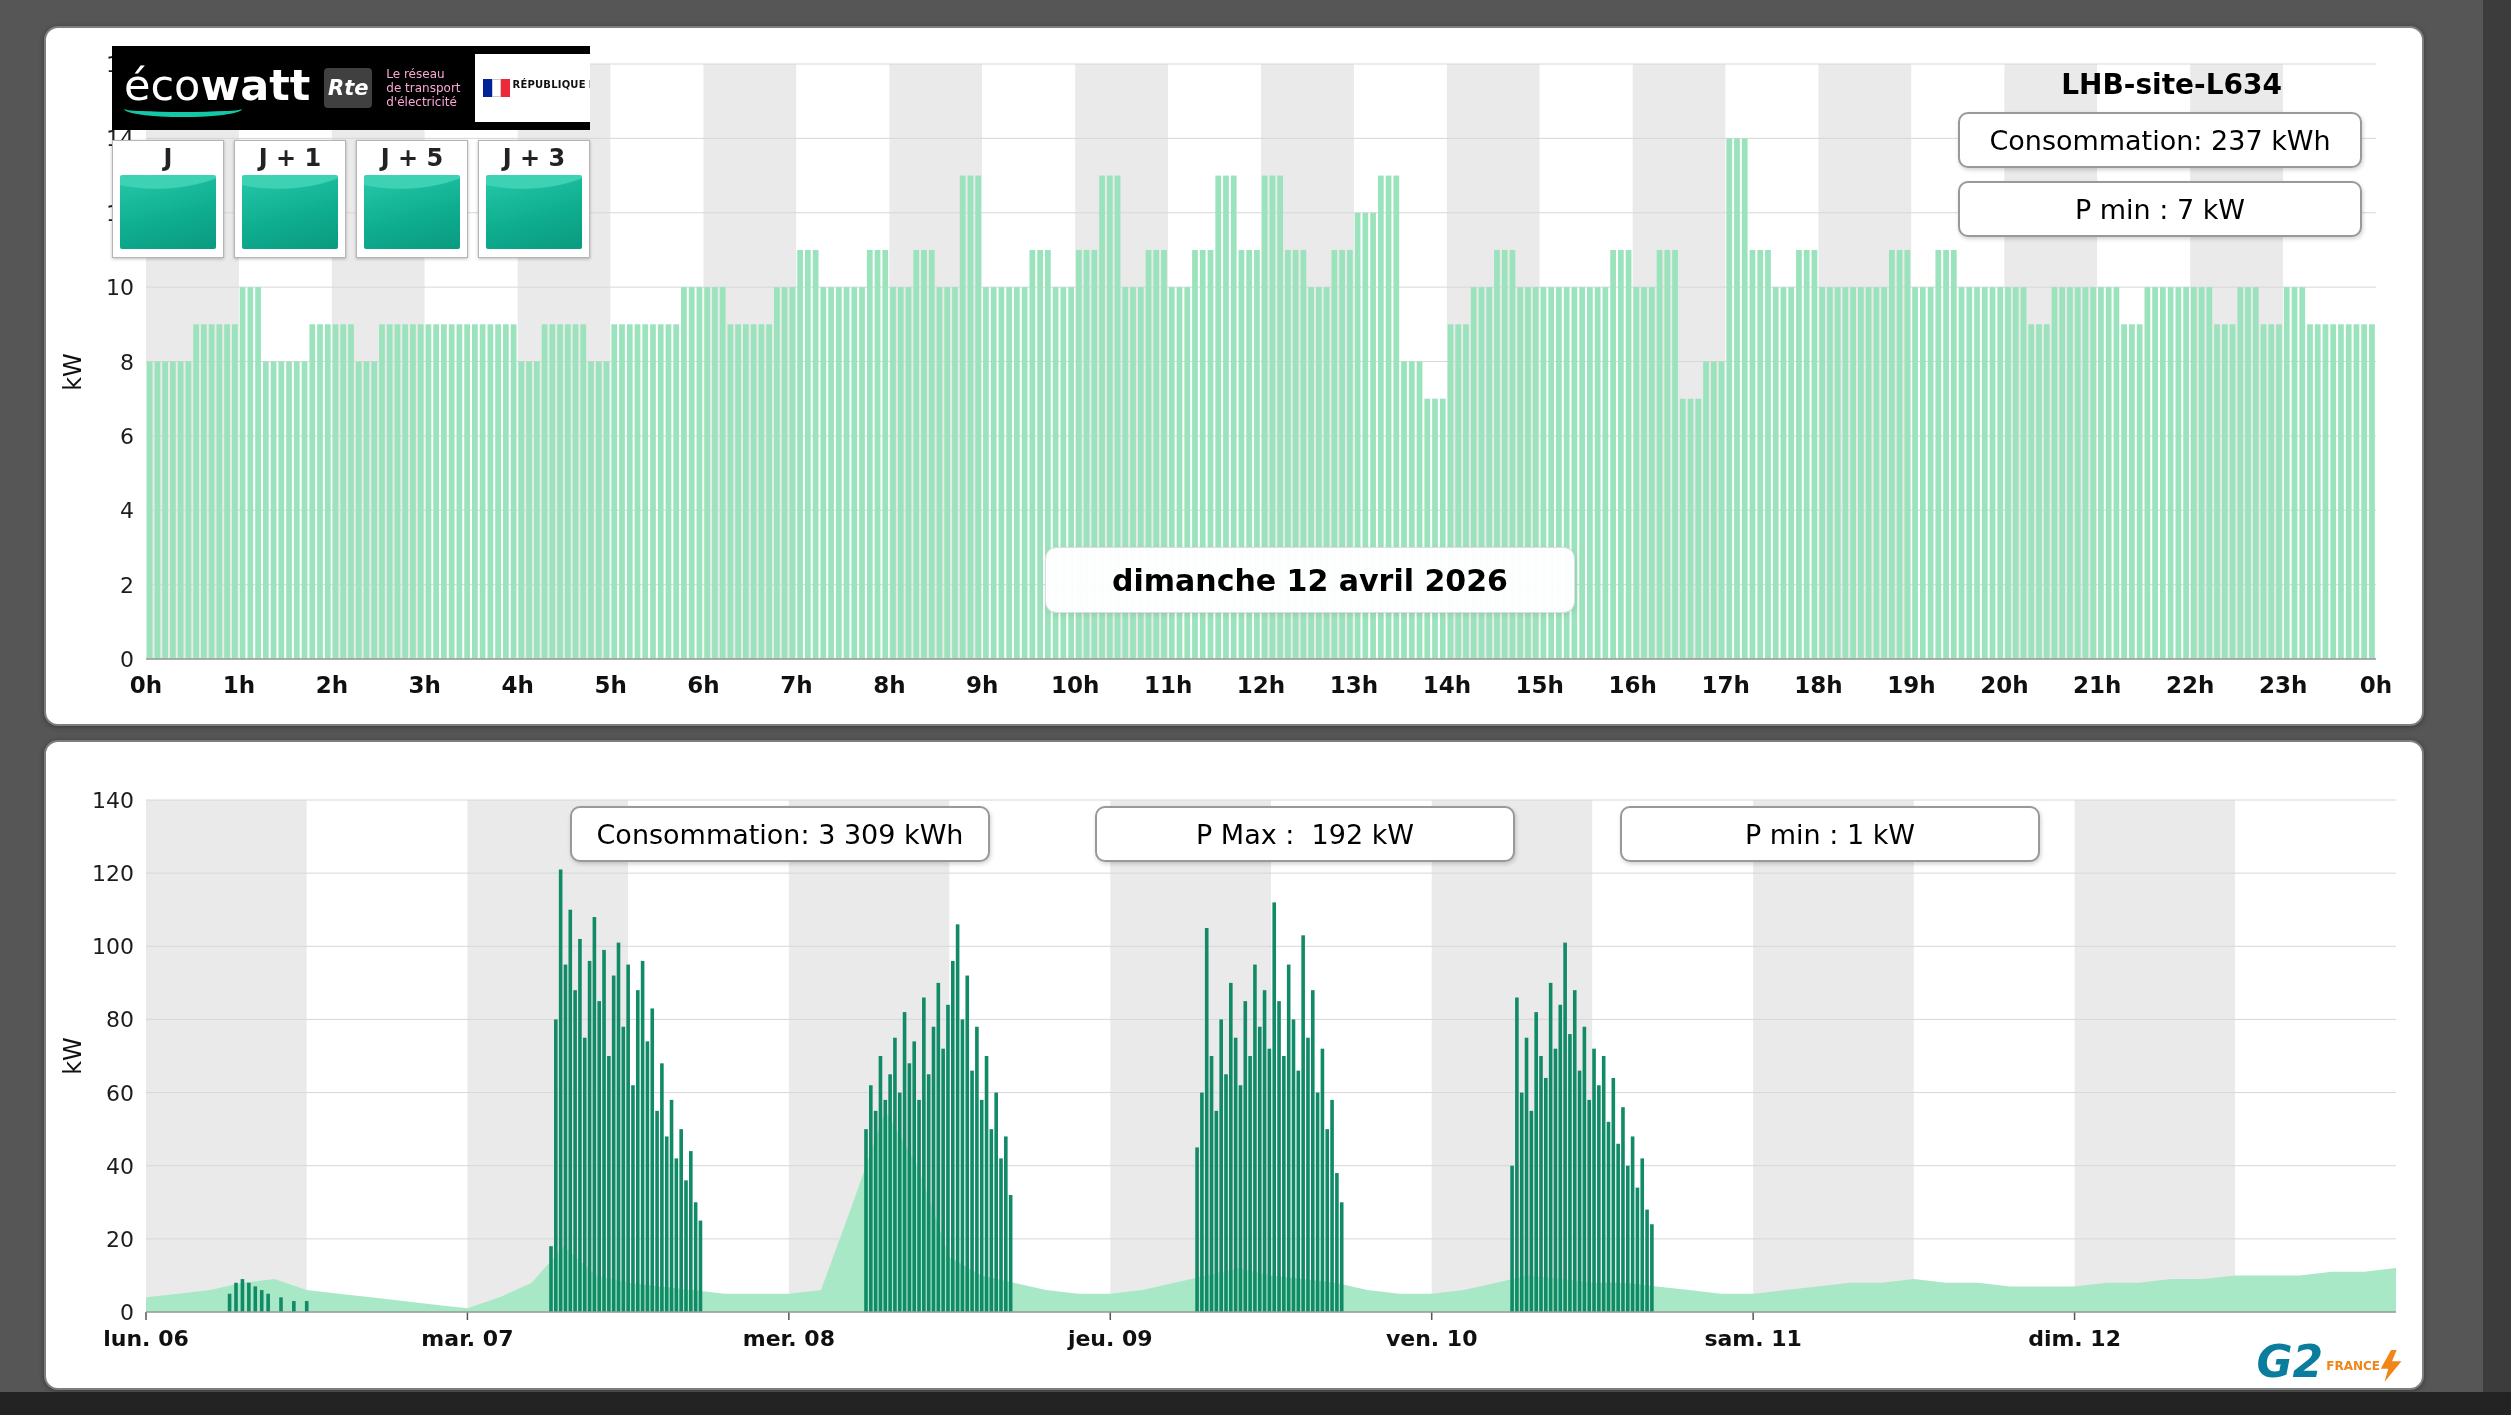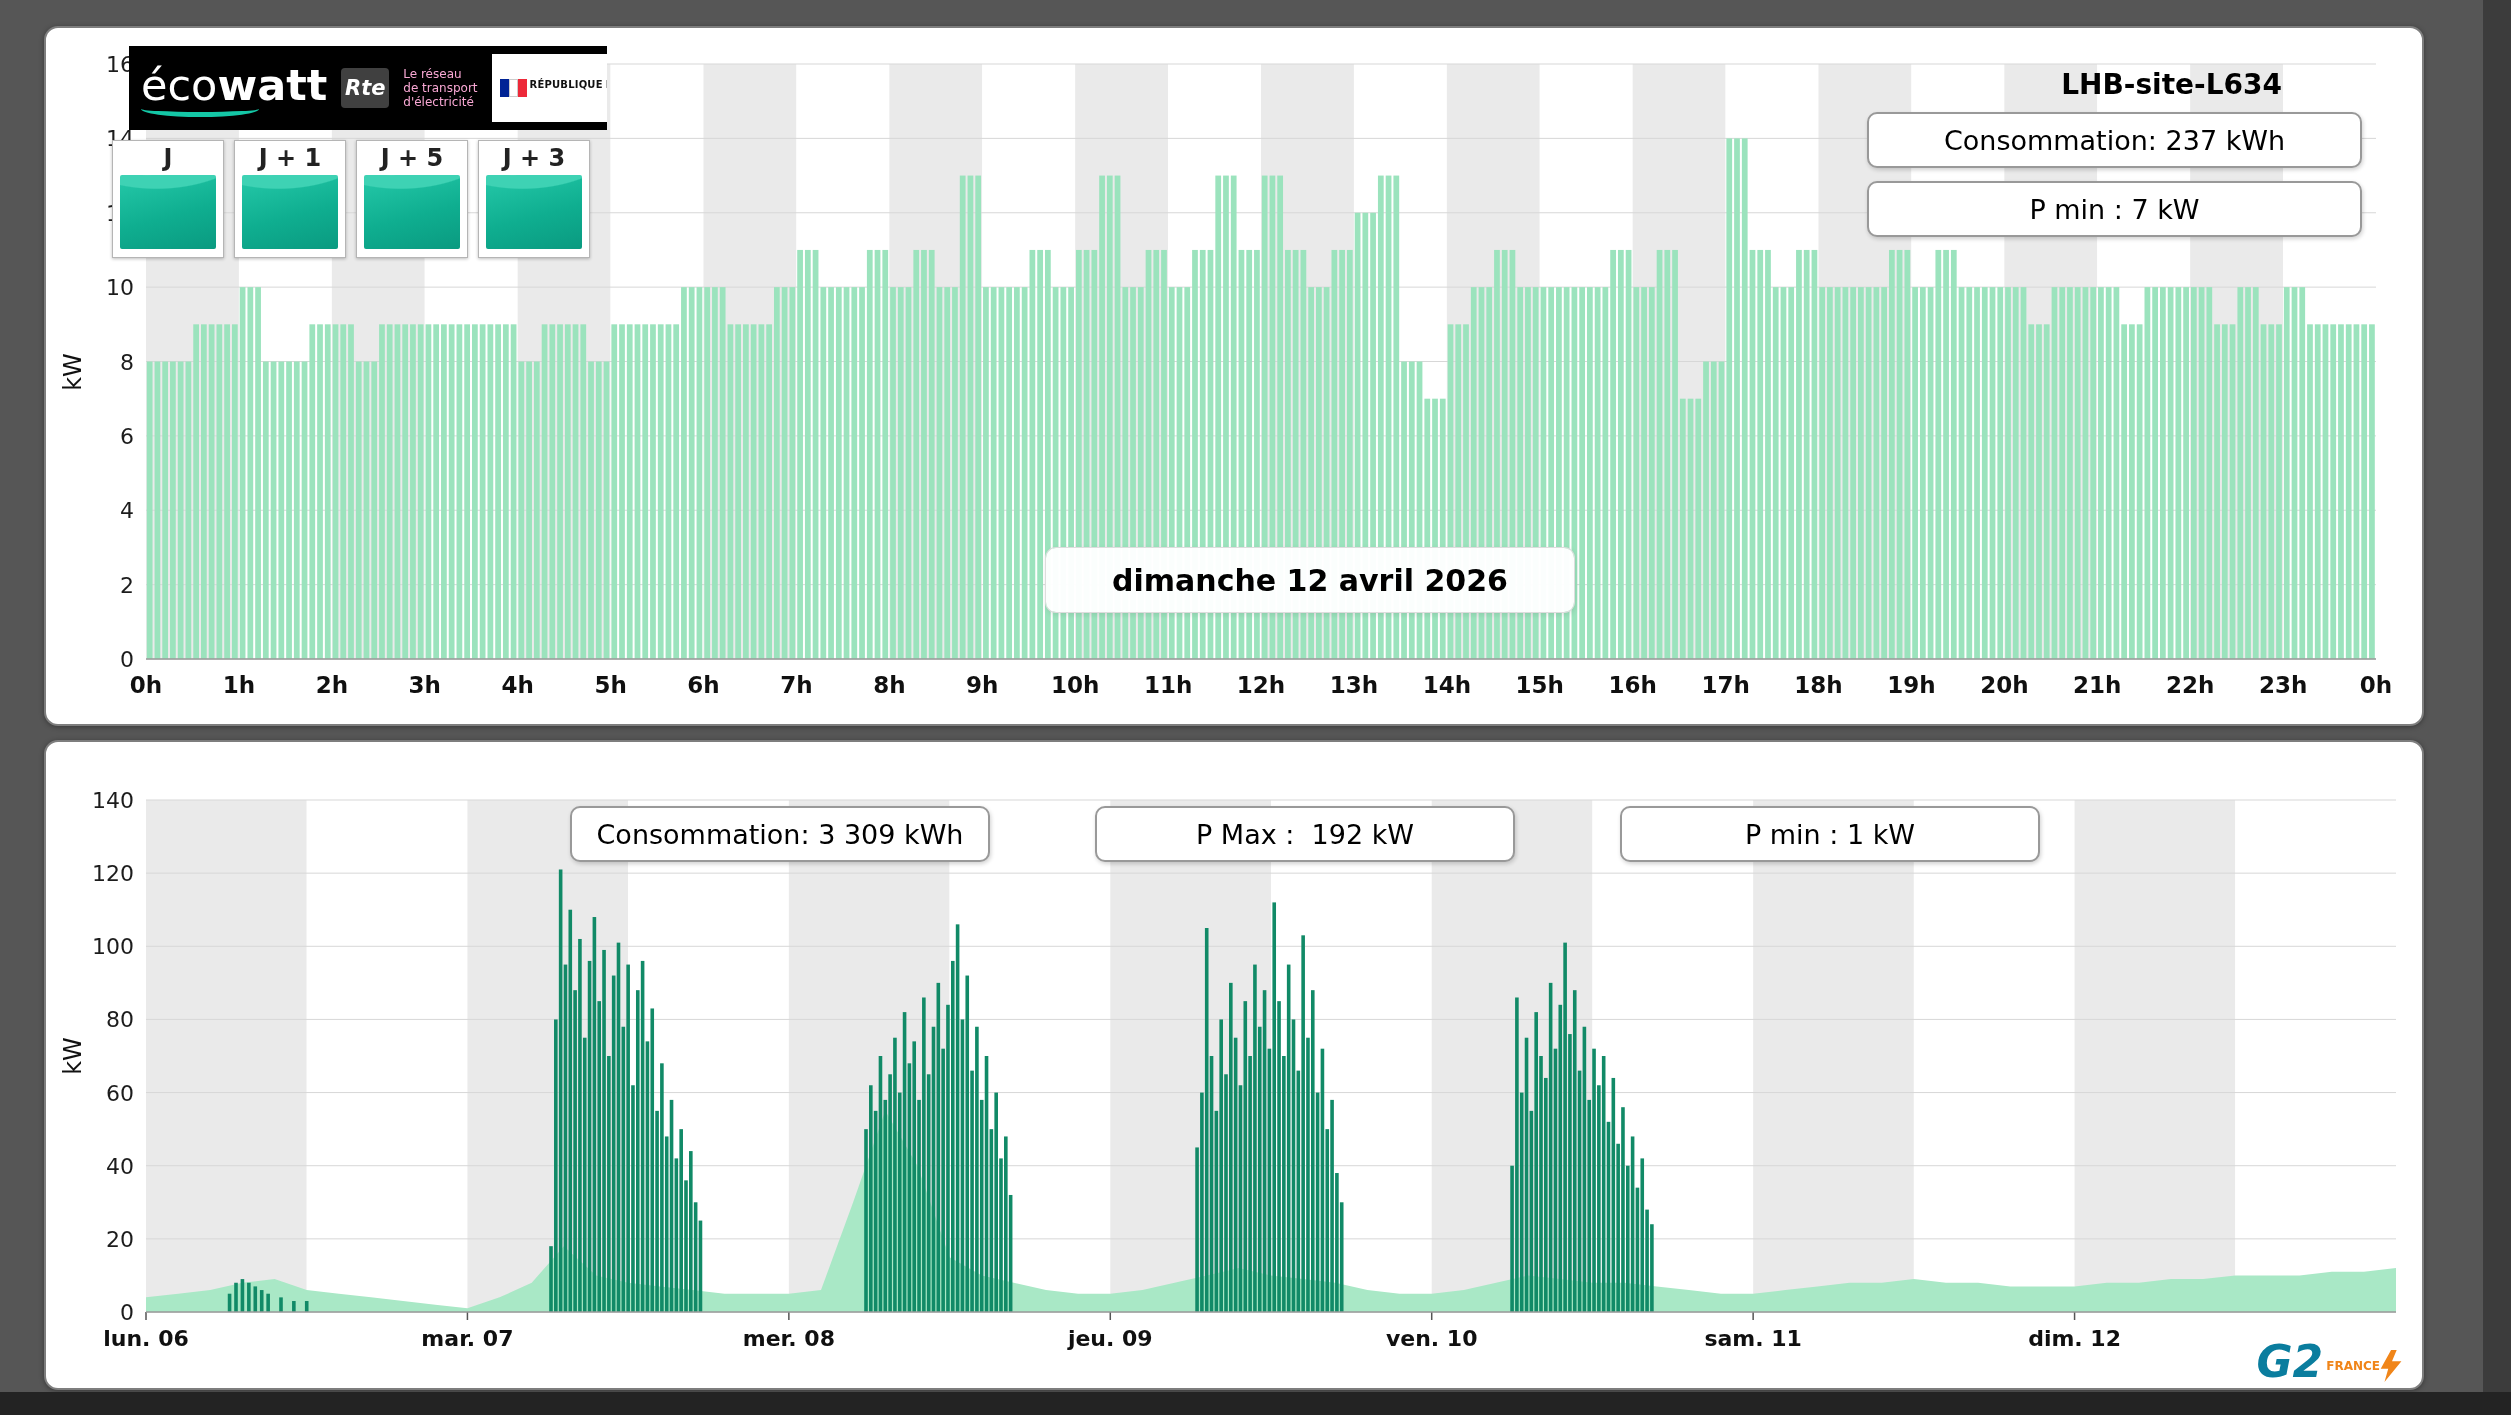--- a/index.html
+++ b/index.html
@@ -32,21 +32,21 @@
   .xtick2{font-size:22px;font-weight:700;fill:#101010}
 
   .ylab{position:absolute;font-size:24px;color:#111;transform:rotate(-90deg);transform-origin:center;z-index:2}
   .ylab-top{left:8px;top:330px}
   .ylab-bottom{left:8px;top:300px}
 
   
   .brand{
     position:absolute;left:66px;top:18px;width:478px;height:84px;
     background:#000;display:flex;align-items:center;gap:14px;
-    padding:0 12px;z-index:6;overflow:hidden;margin-left:17px;
+    padding:0 12px;z-index:6;overflow:hidden;
   }
   .wordmark{position:relative;font-size:43px;color:#fff;line-height:1;padding-bottom:6px}
   .wordmark .eco{font-weight:400}
   .wordmark .watt{font-weight:800}
   .swoosh{position:absolute;left:0;bottom:-4px;width:118px;height:16px;border-bottom:5px solid #14c7a6;border-radius:50%}
   .rte-badge{flex:0 0 48px;height:40px;background:#404040;border-radius:4px;color:#fff;
     font-weight:700;font-style:italic;font-size:21px;display:flex;align-items:center;justify-content:center}
   .rte-tagline{font-size:12px;color:#f9a8d4;line-height:14px;flex:0 0 auto}
   .gov{background:#fff;height:68px;padding:5px 8px;display:flex;align-items:center;gap:8px}
   .gov-col{display:flex;flex-direction:row;gap:3px}
@@ -74,21 +74,21 @@
   
   .site-title{position:absolute;right:140px;top:40px;font-size:28px;font-weight:700;color:#000;z-index:6}
   .stats-top{position:absolute;right:60px;top:84px;display:flex;flex-direction:column;gap:13px;z-index:6}
   .stats-bottom{position:absolute;left:524px;top:64px;display:flex;gap:105px;z-index:6}
   .pill{
     background:#fff;border:2px solid #999;border-radius:10px;
     display:flex;align-items:center;justify-content:center;
     font-size:27px;color:#000;white-space:pre;
     box-shadow:1px 2px 4px rgba(0,0,0,.18);
   }
-  .stats-top .pill{width:495px;height:56px}
+  .stats-top .pill{width:404px;height:56px}
   .stats-bottom .pill{width:420px;height:56px}
 
   .date-pill{
     position:absolute;left:1000px;top:520px;width:528px;height:64px;
     background:rgba(255,255,255,.96);border-radius:10px;
     display:flex;align-items:center;justify-content:center;
     font-size:30px;font-weight:700;color:#000;z-index:5;
     box-shadow:0 0 0 1px #ddd, 1px 2px 6px rgba(0,0,0,.12);
   }
 

